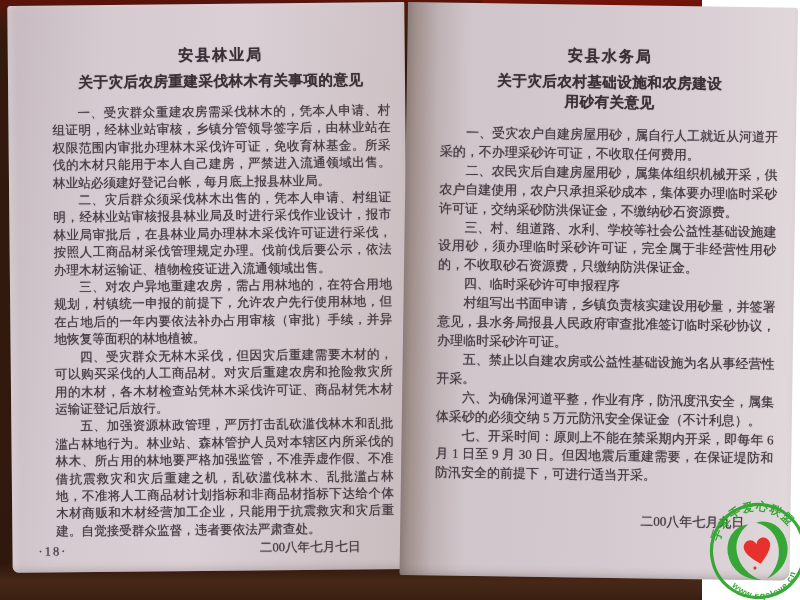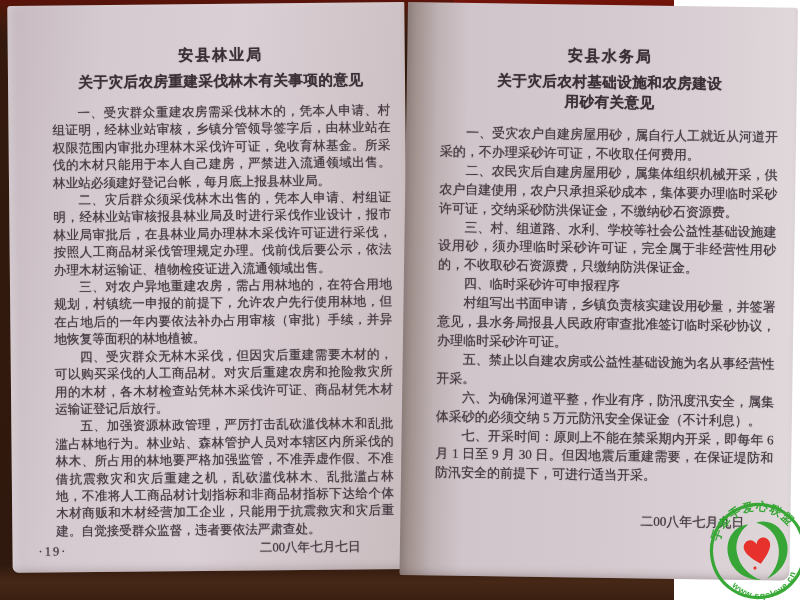--- a/index.html
+++ b/index.html
@@ -7,20 +7,21 @@
     width: 800px; height: 600px;
     overflow: hidden;
     font-family: "Liberation Serif", "DejaVu Serif", serif;
   }
   .photo {
     position: relative;
     width: 674px; height: 600px;
     background:
       linear-gradient(180deg, #5a130a 0%, #471a0c 2.5%, #341a0e 6%, #2f180d 94%, #472817 97%, #3a2012 100%),
       #33190e;
+    padding-left: 28px;
   }
   
   .photo::before {
     content: "";
     position: absolute; top: 0; right: 0;
     width: 220px; height: 26px;
     background: linear-gradient(to bottom, #741309 0%, rgba(116,19,9,0) 85%);
     z-index: 0;
   }
   .page {
@@ -108,21 +109,21 @@
     <div class="agency">安县林业局</div>
     <div class="doc-title">关于灾后农房重建采伐林木有关事项的意见</div>
     <div class="doc-body">
       <p>一、受灾群众重建农房需采伐林木的，凭本人申请、村组证明，经林业站审核，乡镇分管领导签字后，由林业站在权限范围内审批办理林木采伐许可证，免收育林基金。所采伐的木材只能用于本人自己建房，严禁进入流通领域出售。林业站必须建好登记台帐，每月底上报县林业局。</p>
       <p>二、灾后群众须采伐林木出售的，凭本人申请、村组证明，经林业站审核报县林业局及时进行采伐作业设计，报市林业局审批后，在县林业局办理林木采伐许可证进行采伐，按照人工商品材采伐管理规定办理。伐前伐后要公示，依法办理木材运输证、植物检疫证进入流通领域出售。</p>
       <p>三、对农户异地重建农房，需占用林地的，在符合用地规划，村镇统一申报的前提下，允许农户先行使用林地，但在占地后的一年内要依法补办占用审核（审批）手续，并异地恢复等面积的林地植被。</p>
       <p>四、受灾群众无林木采伐，但因灾后重建需要木材的，可以购买采伐的人工商品材。对灾后重建农房和抢险救灾所用的木材，各木材检查站凭林木采伐许可证、商品材凭木材运输证登记后放行。</p>
       <p>五、加强资源林政管理，严厉打击乱砍滥伐林木和乱批滥占林地行为。林业站、森林管护人员对本辖区内所采伐的林木、所占用的林地要严格加强监管，不准弄虚作假、不准借抗震救灾和灾后重建之机，乱砍滥伐林木、乱批滥占林地，不准将人工商品材计划指标和非商品材指标下达给个体木材商贩和木材经营加工企业，只能用于抗震救灾和灾后重建。自觉接受群众监督，违者要依法严肃查处。</p>
       <p class="date-line">二00八年七月七日</p>
     </div>
-    <div class="page-number">·19·</div>
+    <div class="page-number">·18·</div>
   </div>
 
   <div class="page page-right">
     <div class="agency">安县水务局</div>
     <div class="doc-title">
       <div>关于灾后农村基础设施和农房建设</div>
       <div>用砂有关意见</div>
     </div>
     <div class="doc-body">
       <p>一、受灾农户自建房屋用砂，属自行人工就近从河道开采的，不办理采砂许可证，不收取任何费用。</p>

